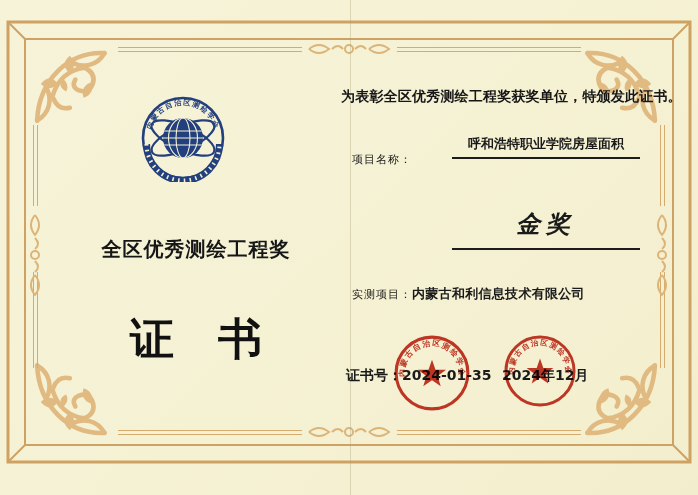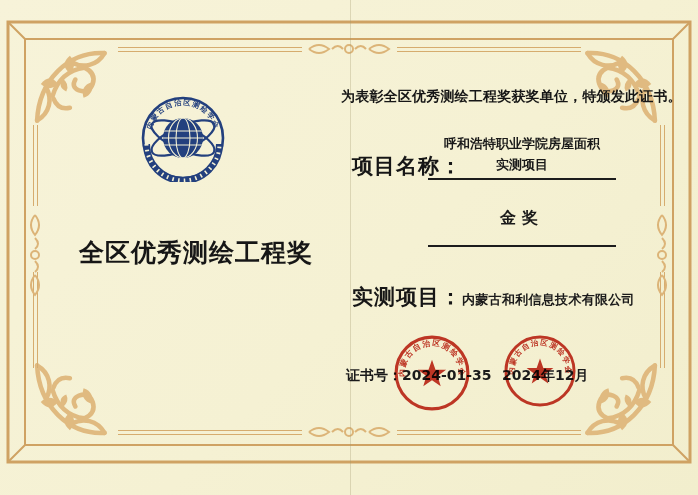--- a/index.html
+++ b/index.html
@@ -15,41 +15,41 @@
   .rule-h{position:absolute;height:3px;border-top:1px solid #d6ac6e;border-bottom:1px solid #d6ac6e;}
   .rule-v{position:absolute;width:3px;border-left:1px solid #d6ac6e;border-right:1px solid #d6ac6e;}
   .fold-line{position:absolute;left:350px;top:0;width:1px;height:495px;background:rgba(160,150,105,0.30);}
   .corner{position:absolute;width:82px;height:82px;}
   .corner.tr{transform:scaleX(-1);}
   .corner.bl{transform:scaleY(-1);}
   .corner.br{transform:scale(-1,-1);}
   
   .award-title{
     position:absolute;left:36px;top:236px;width:320px;text-align:center;
-    font-size:25px;font-weight:bold;letter-spacing:1px;color:#161616;
+    font-size:20px;font-weight:bold;letter-spacing:1px;color:#161616;
   }
   .doc-title{
     position:absolute;left:36px;top:310px;width:320px;text-align:center;
     font-size:44px;font-weight:bold;letter-spacing:44px;padding-left:44px;box-sizing:border-box;
     color:#111;
   }
   
   .intro-line{
     position:absolute;left:341px;top:88px;width:330px;
     font-size:14px;font-weight:bold;letter-spacing:0.2px;white-space:nowrap;color:#161616;
   }
-  .field-label{font-size:21px;font-weight:bold;letter-spacing:1px;color:#161616;}
+  .field-label{font-size:11px;font-weight:normal;letter-spacing:1px;color:#161616;}
   .lbl-project{position:absolute;left:352px;top:152px;}
   .lbl-grade{position:absolute;left:352px;top:219px;}
   .value-underlined{
-    position:absolute;left:428px;width:188px;text-align:center;
+    position:absolute;left:452px;width:188px;text-align:center;
     border-bottom:2px solid #1c1c1c;box-sizing:border-box;
   }
   .val-project{top:133px;padding-bottom:3px;font-size:13px;font-weight:bold;line-height:21px;}
-  .val-grade{top:208px;padding-bottom:16px;font-size:16px;font-weight:bold;letter-spacing:6px;}
+  .val-grade{top:208px;padding-bottom:8px;font-size:24px;font-weight:bold;letter-spacing:6px;font-style:italic;}
   .winner-row{position:absolute;left:352px;top:283px;white-space:nowrap;}
   .winner-row .field-label{position:static;}
   .winner-value{font-size:13px;font-weight:bold;letter-spacing:0.3px;}
   .footer-certno{position:absolute;left:346px;top:367px;font-size:14px;font-weight:bold;white-space:nowrap;}
   .footer-date{position:absolute;left:502px;top:367px;font-size:14px;font-weight:bold;white-space:nowrap;}
   
   .emblem{position:absolute;left:140px;top:92px;width:86px;height:90px;}
   .seal{position:absolute;mix-blend-mode:multiply;opacity:0.92;}
   .seal-1{left:393px;top:334px;width:78px;height:78px;}
   .seal-2{left:503px;top:334px;width:74px;height:74px;}
@@ -151,27 +151,27 @@
       <line x1="23" y1="39" x2="63" y2="39"></line>
       <line x1="23" y1="46" x2="63" y2="46"></line>
       <line x1="23" y1="53" x2="63" y2="53"></line>
     </g>
     <text font-size="7.2" font-weight="bold" fill="#23407e" letter-spacing="1.5">
       <textPath href="#logoArc" startOffset="50%" text-anchor="middle">内蒙古自治区测绘学会</textPath>
     </text>
   </svg>
 
   <div class="award-title">全区优秀测绘工程奖</div>
+  <div class="doc-title">证书</div>
 
   <div class="intro-line">为表彰全区优秀测绘工程奖获奖单位，特颁发此证书。</div>
 
   <div class="field-label lbl-project">项目名称：</div>
   <div class="value-underlined val-project">
     <div>呼和浩特职业学院房屋面积</div>
-    <div>实测项目</div>
   </div>
 
   <div class="value-underlined val-grade">金奖</div>
 
   <div class="winner-row">
     <span class="field-label">实测项目：</span><span class="winner-value">内蒙古和利信息技术有限公司</span>
   </div>
 
   <div class="footer-certno">
     <span>证书号：</span><span>2024-01-35</span>

